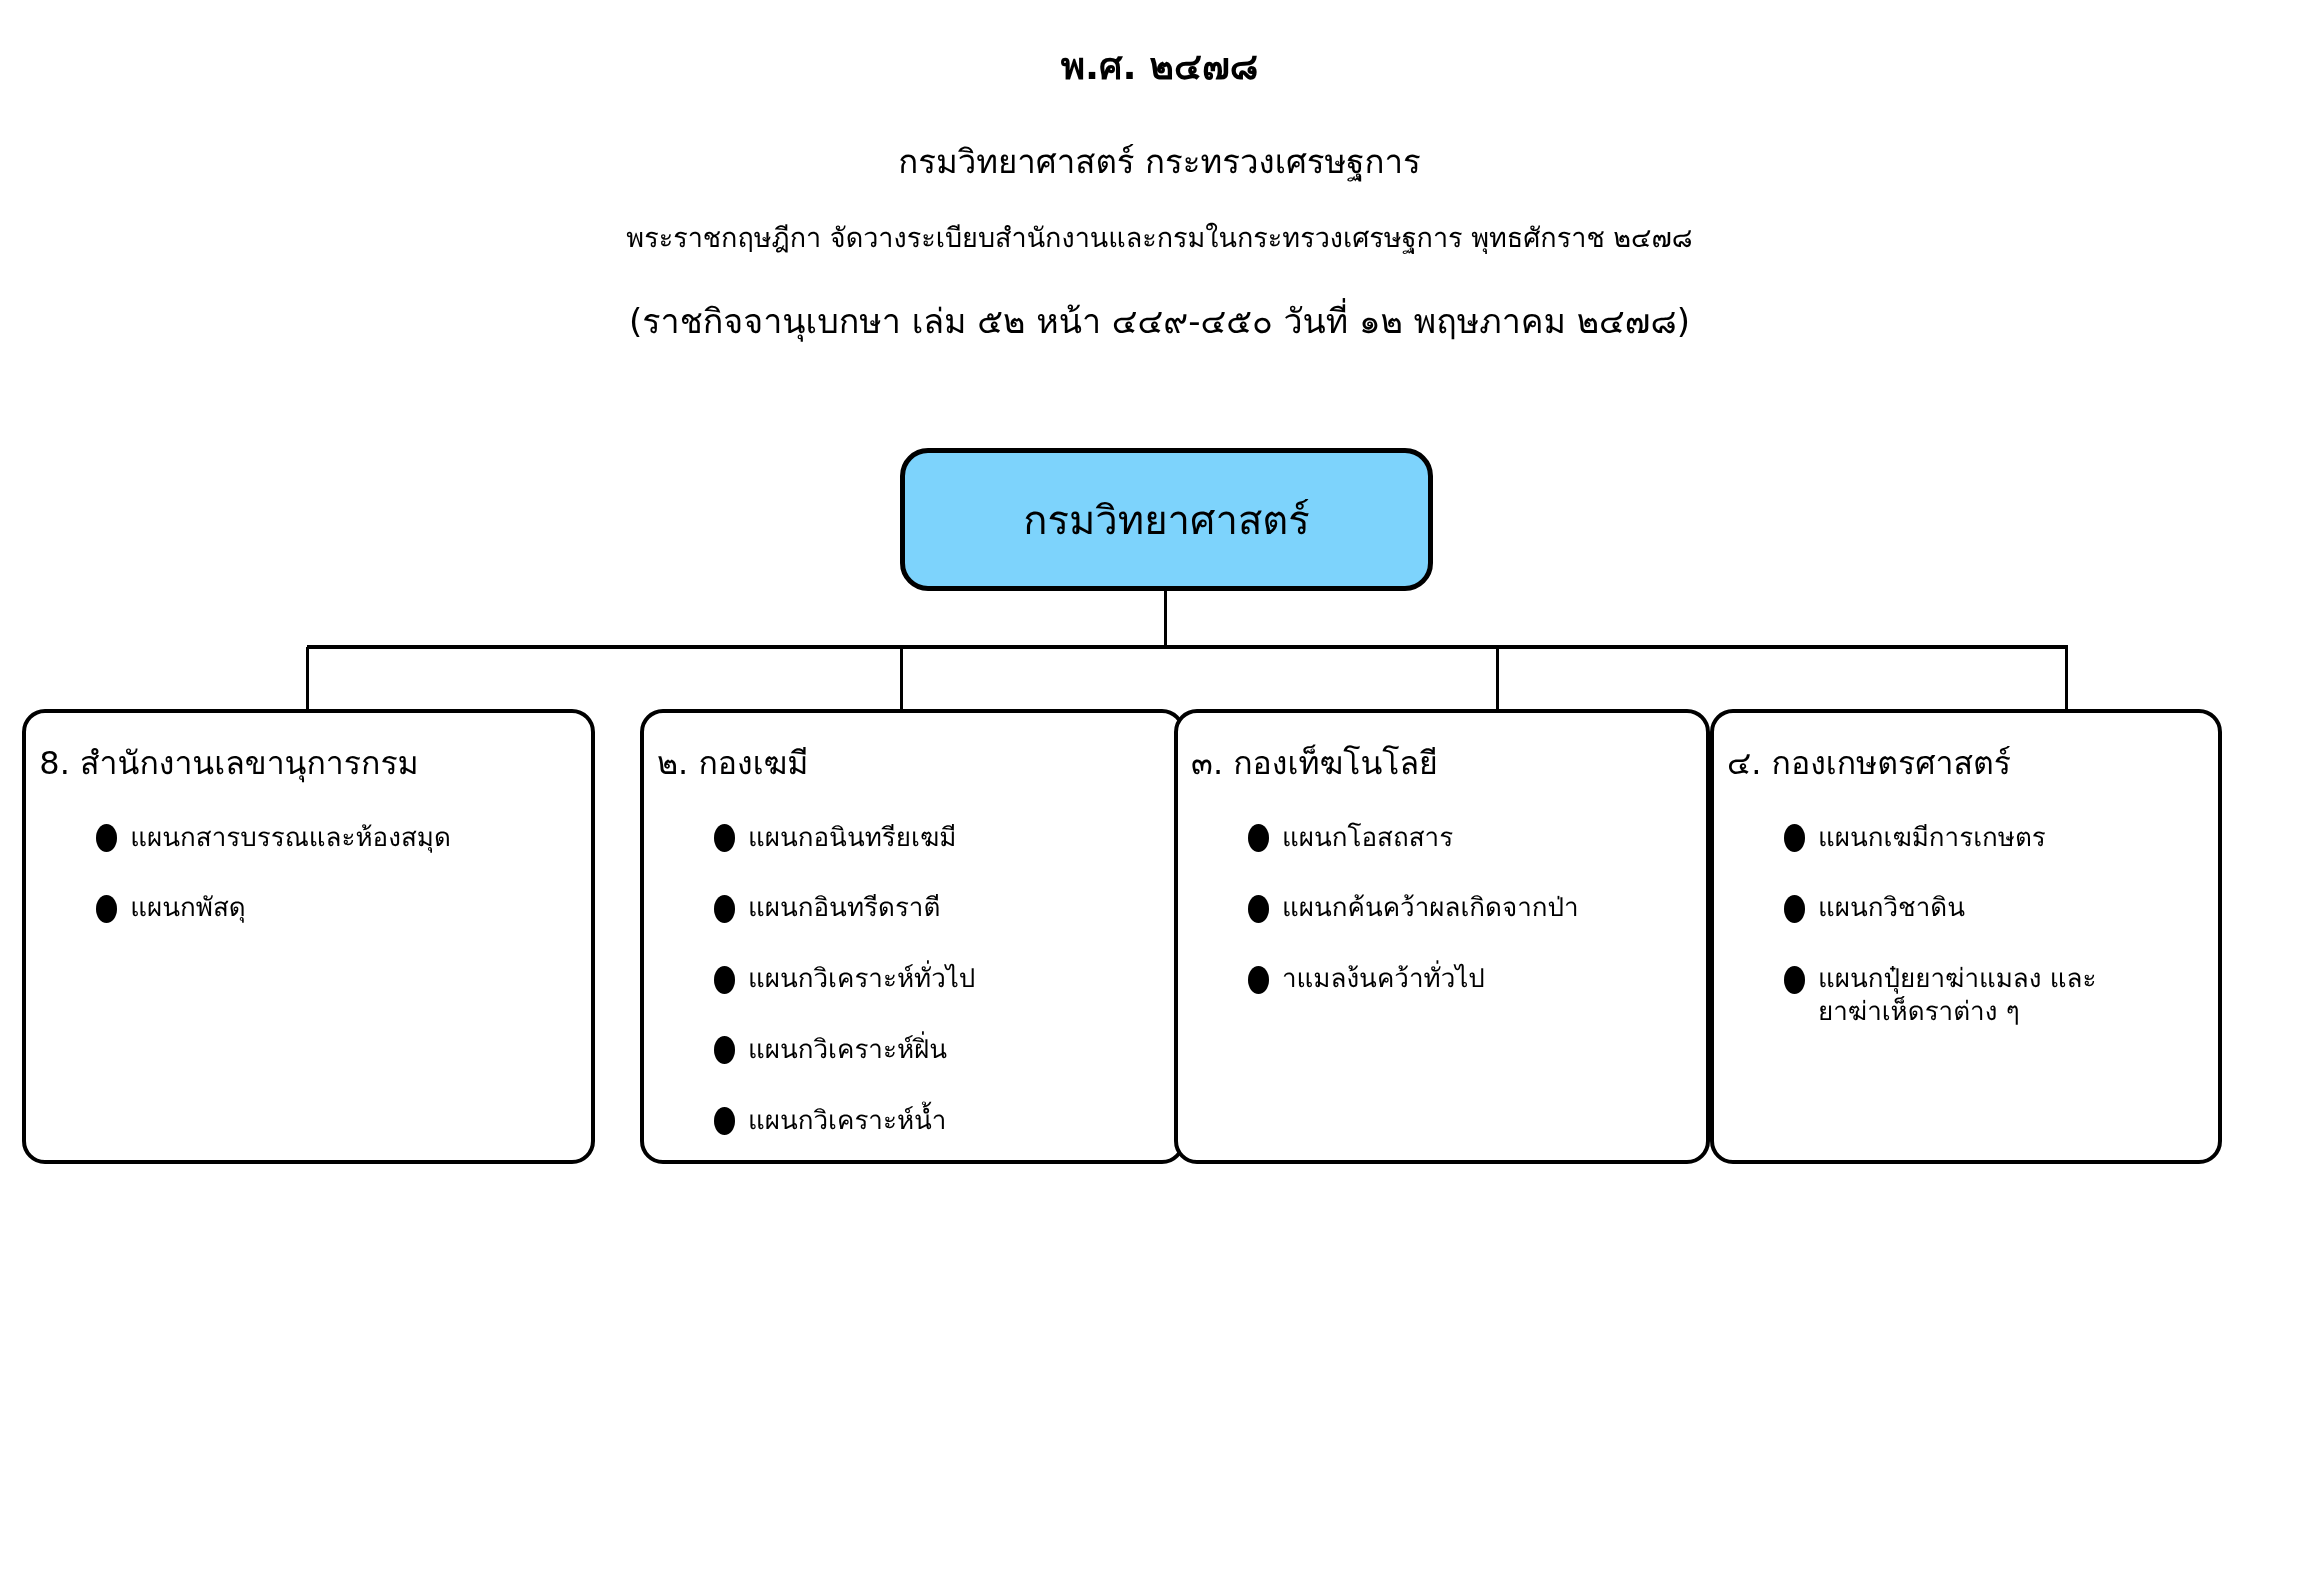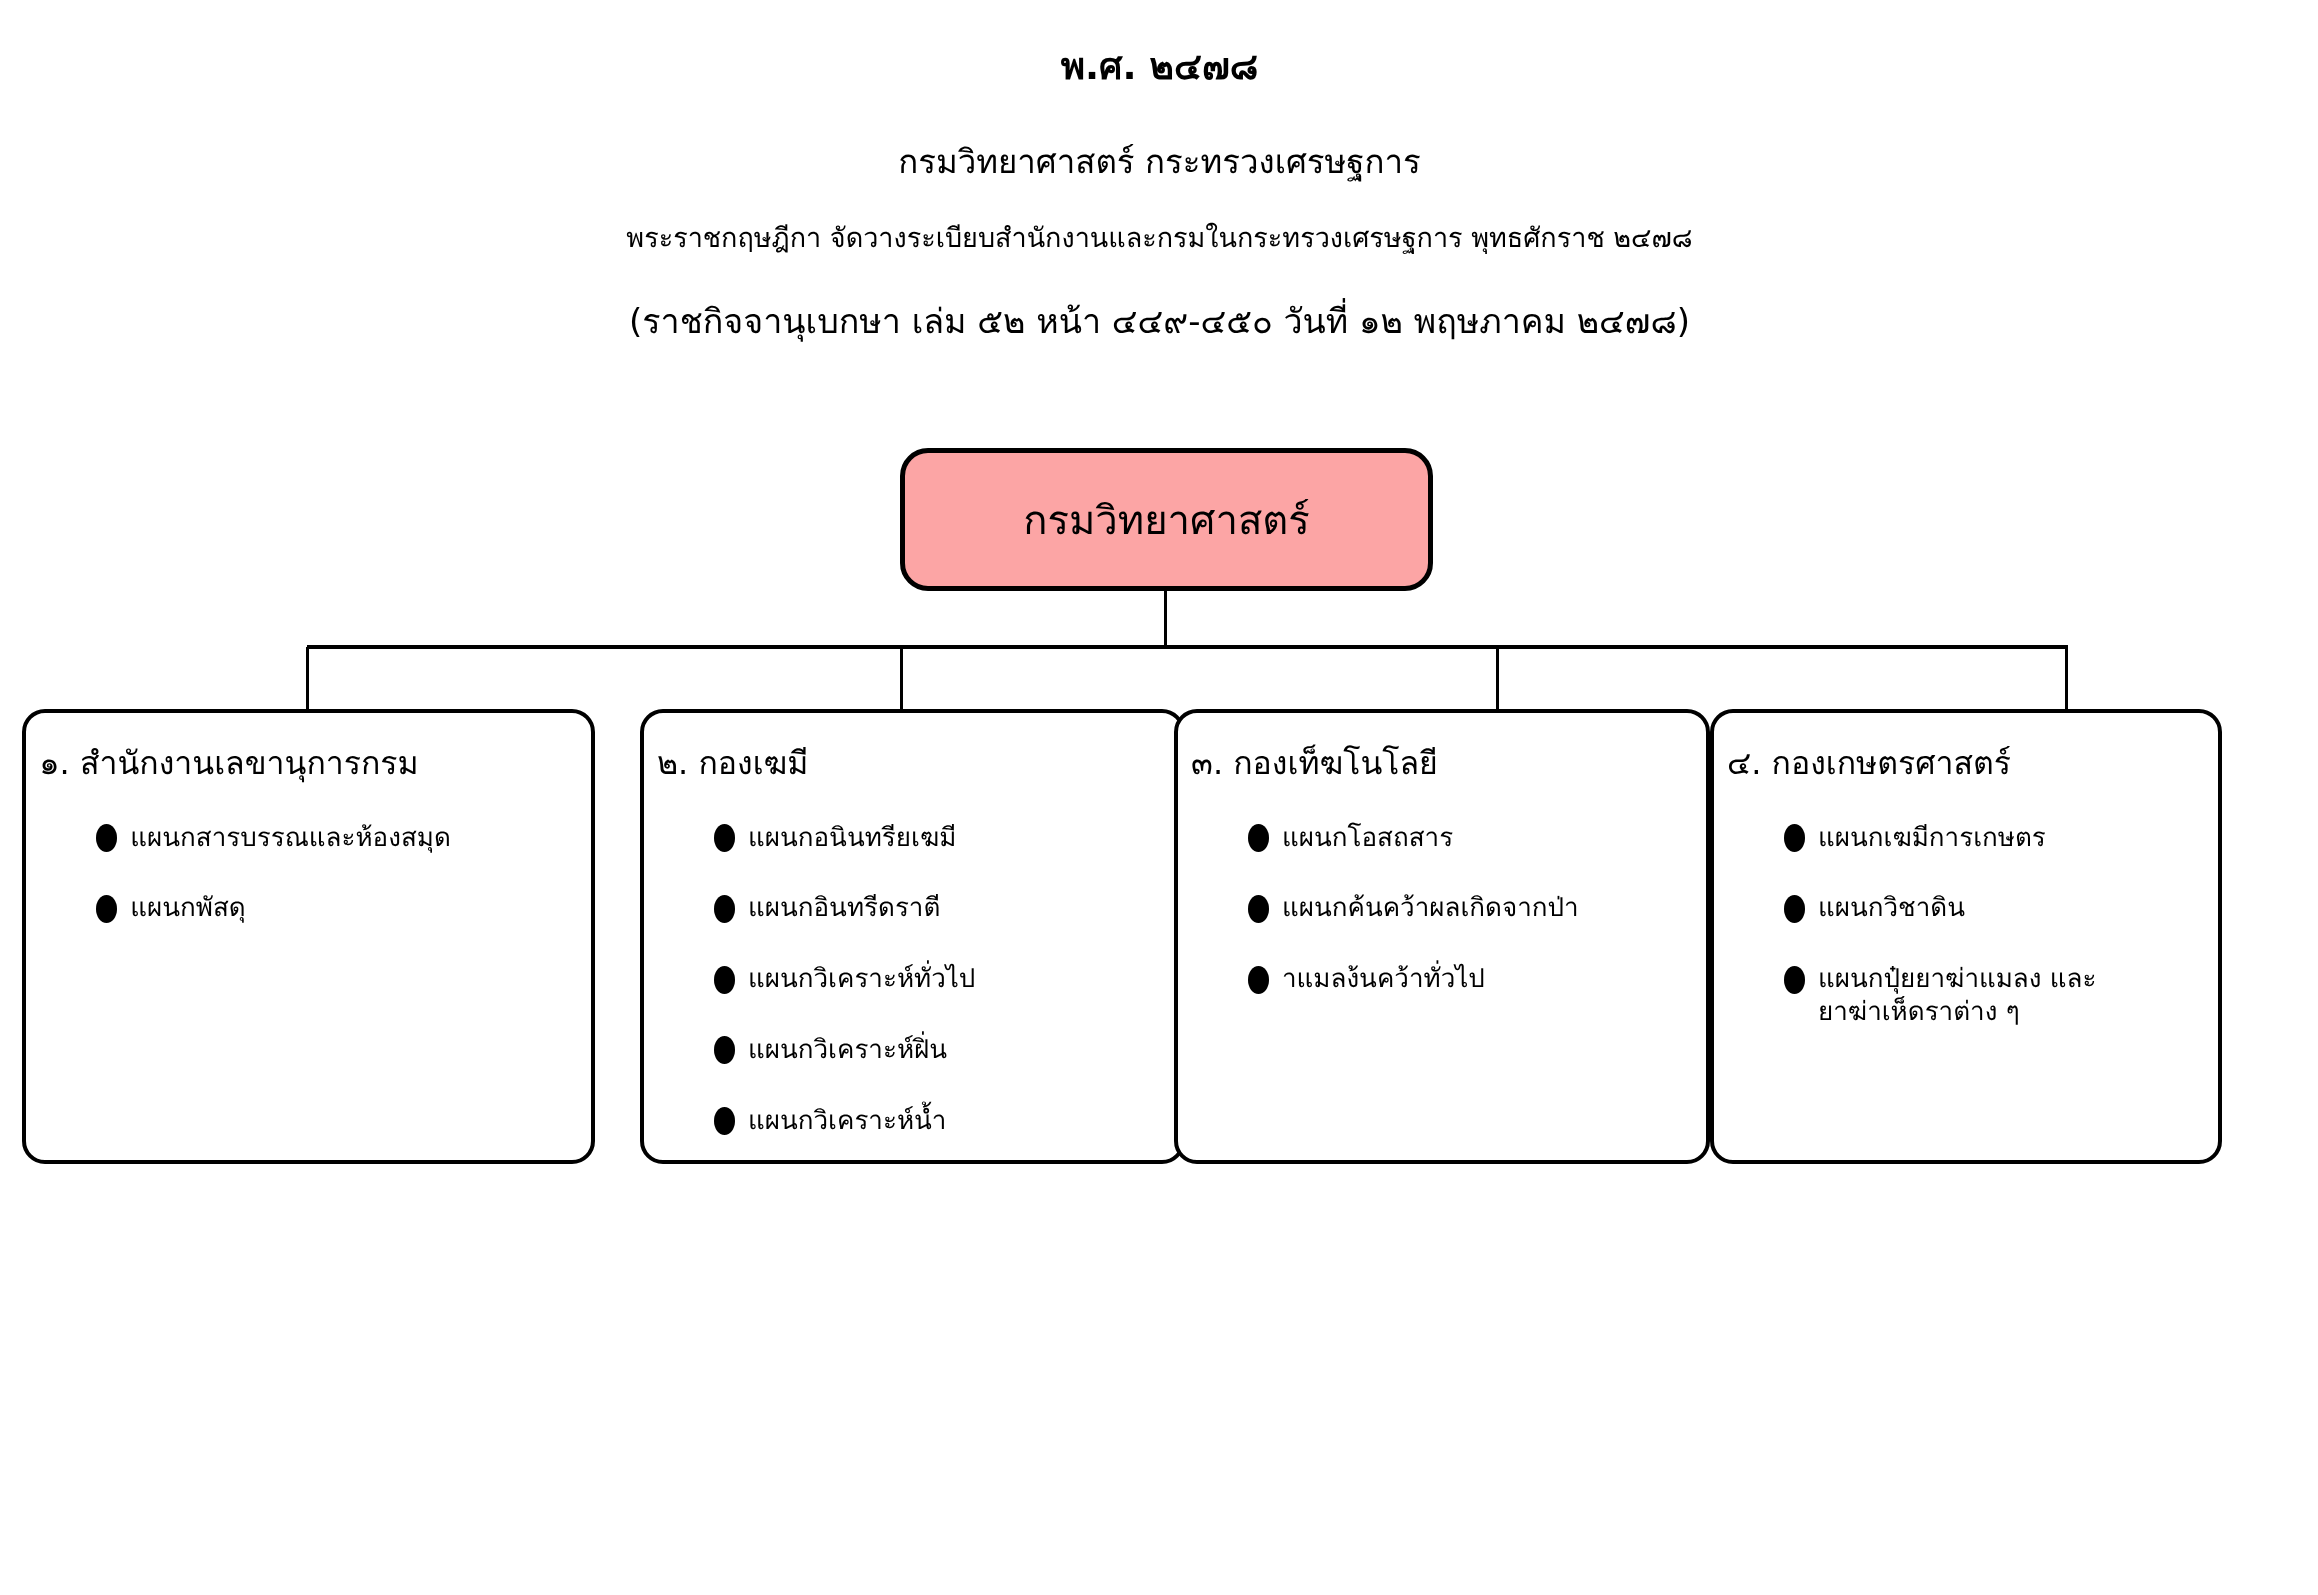--- a/index.html
+++ b/index.html
@@ -9,21 +9,21 @@
 
   
   .hdr{position:absolute;left:0;width:2319px;text-align:center;white-space:nowrap;line-height:1.3;}
   .hdr-era{top:43px;font-size:37px;font-weight:bold;}
   .hdr-dept{top:141px;font-size:33px;}
   .hdr-decree{top:220px;font-size:27px;}
   .hdr-gazette{top:299px;font-size:34px;}
 
   
   .root-box{position:absolute;left:900px;top:448px;width:533px;height:143px;
-    box-sizing:border-box;border:5px solid #000;border-radius:28px;background:#fca5a5;
+    box-sizing:border-box;border:5px solid #000;border-radius:28px;background:#7dd3fc;
     display:flex;align-items:center;justify-content:center;}
   .root-label{font-size:40px;white-space:nowrap;}
 
   
   .conn{position:absolute;background:#000;}
   .conn-stem{left:1164px;top:590px;width:2.5px;height:56px;}
   .conn-rail{left:307px;top:645px;width:1761px;height:3.5px;}
   .conn-drop{top:647px;width:2.5px;height:63px;}
   .drop-0{left:306px;}
   .drop-1{left:900px;}
@@ -59,21 +59,21 @@
   </div>
 
   <div class="conn conn-stem"></div>
   <div class="conn conn-rail"></div>
   <div class="conn conn-drop drop-0"></div>
   <div class="conn conn-drop drop-1"></div>
   <div class="conn conn-drop drop-2"></div>
   <div class="conn conn-drop drop-3"></div>
 
   <div class="dbox dbox-0">
-    <div class="dtitle">๑. สำนักงานเลขานุการกรม</div>
+    <div class="dtitle">8. สำนักงานเลขานุการกรม</div>
     <ul class="items">
       <li class="item">
         <span class="bullet"></span>
         <span class="item-text">แผนกสารบรรณและห้องสมุด</span>
       </li>
       <li class="item">
         <span class="bullet"></span>
         <span class="item-text">แผนกพัสดุ</span>
       </li>
     </ul>

